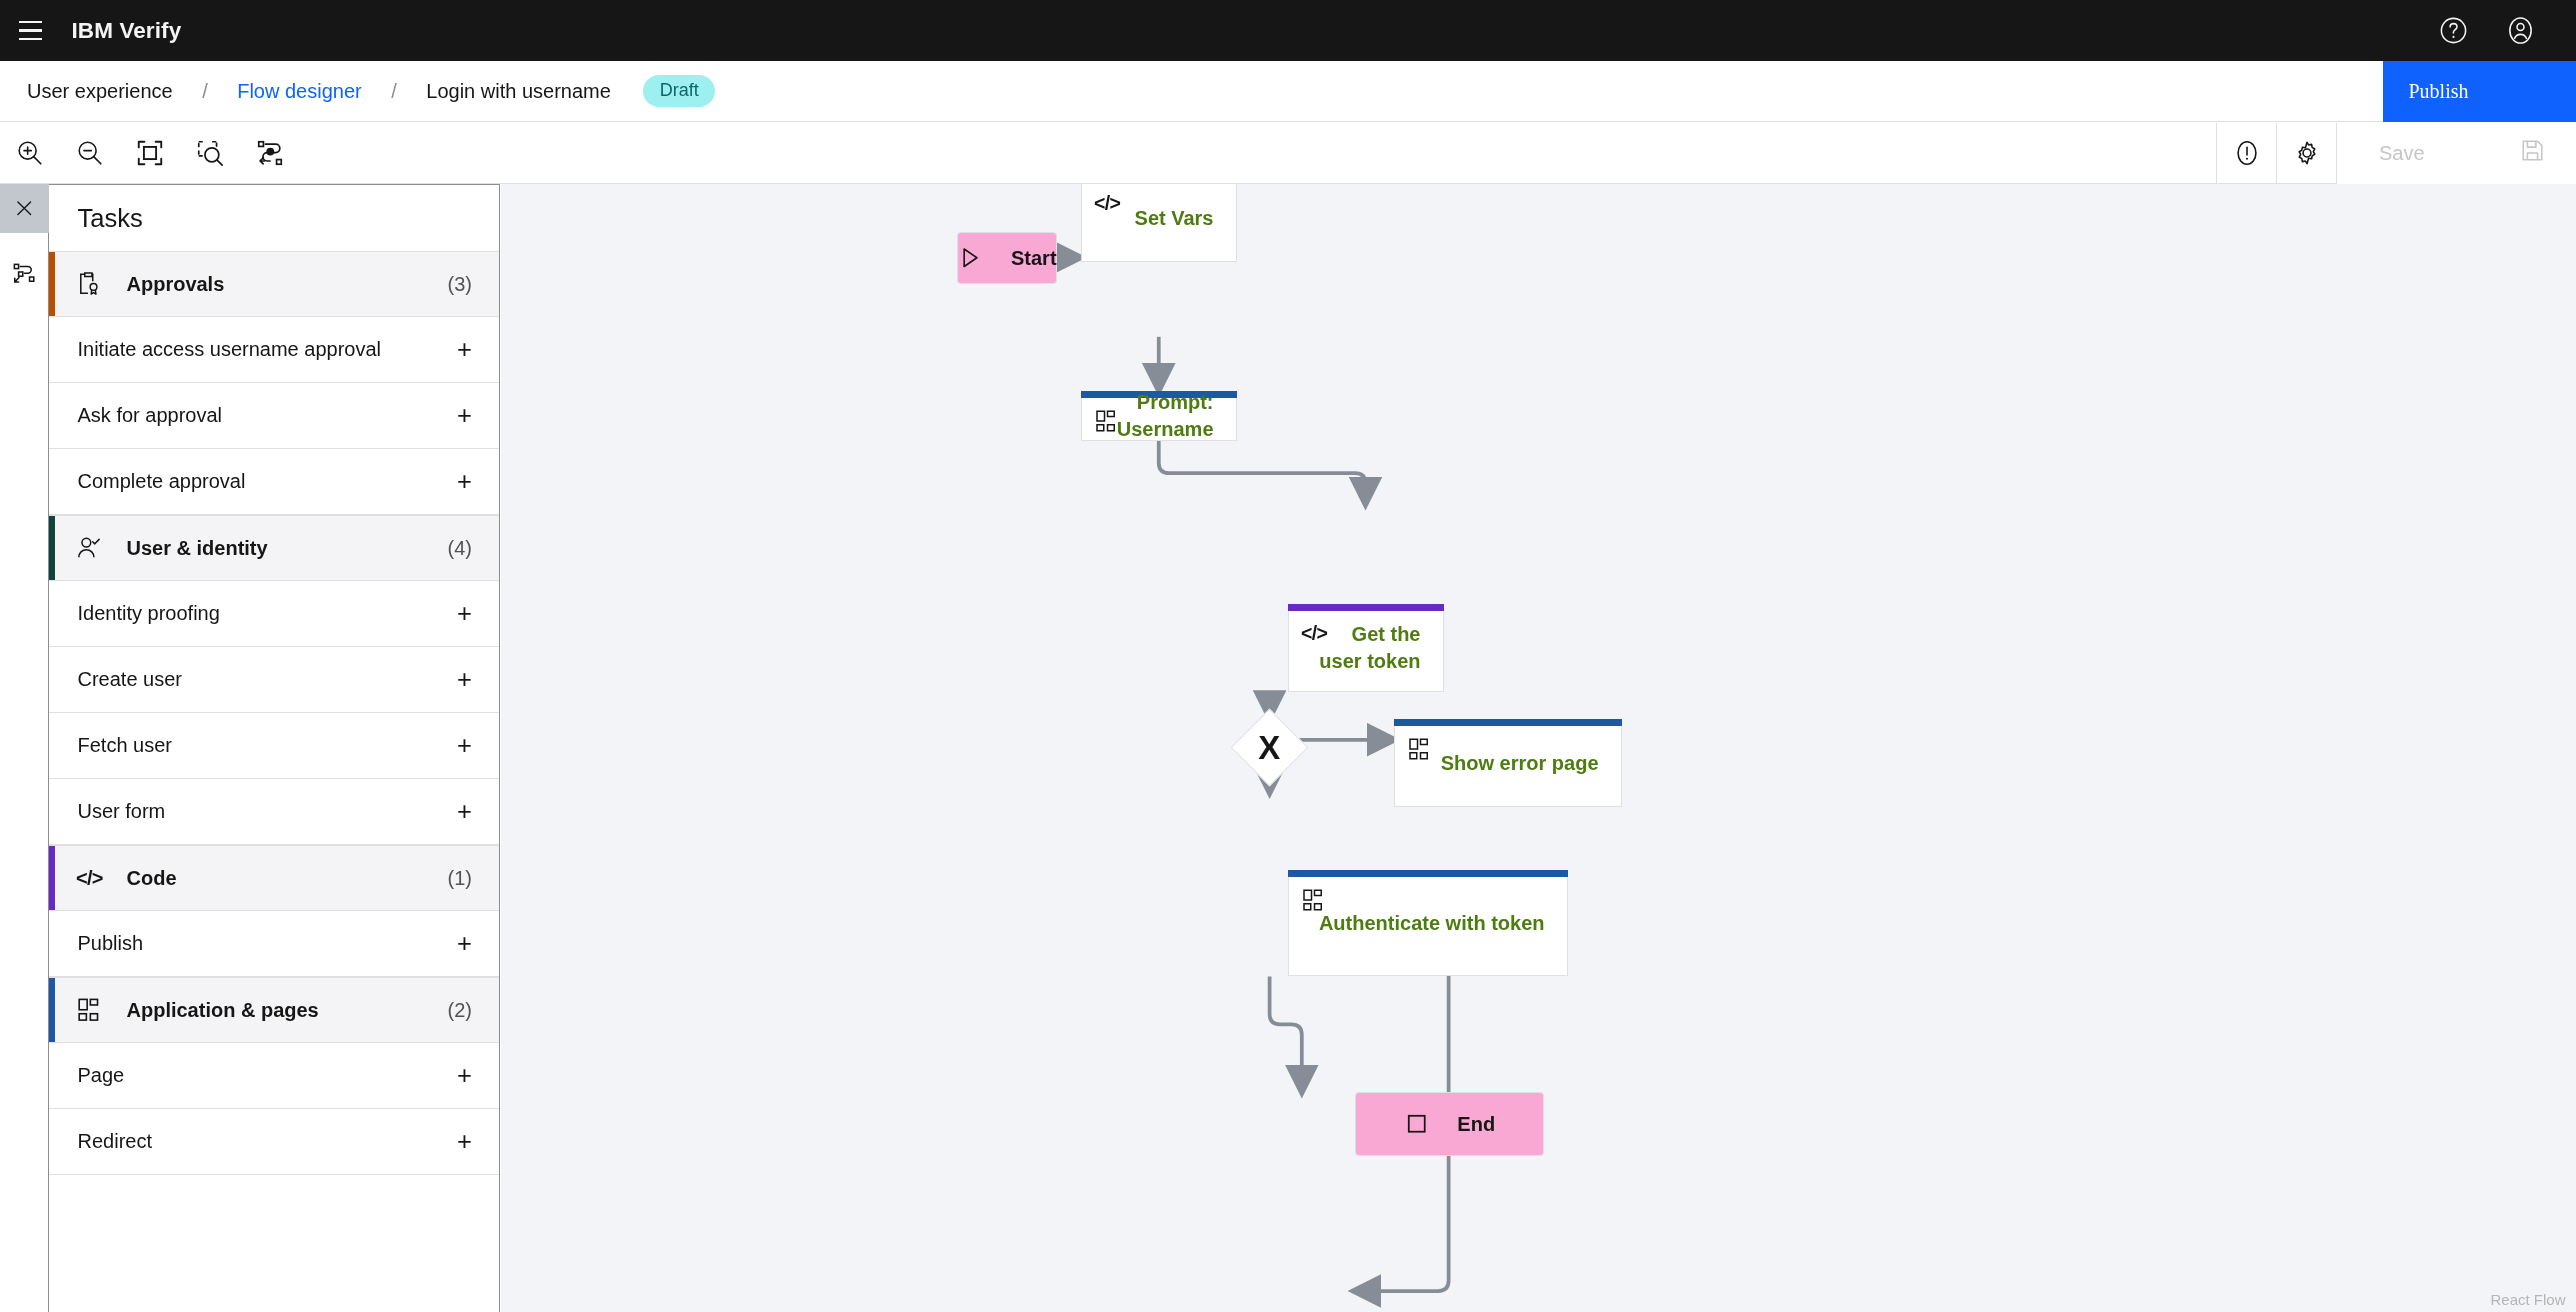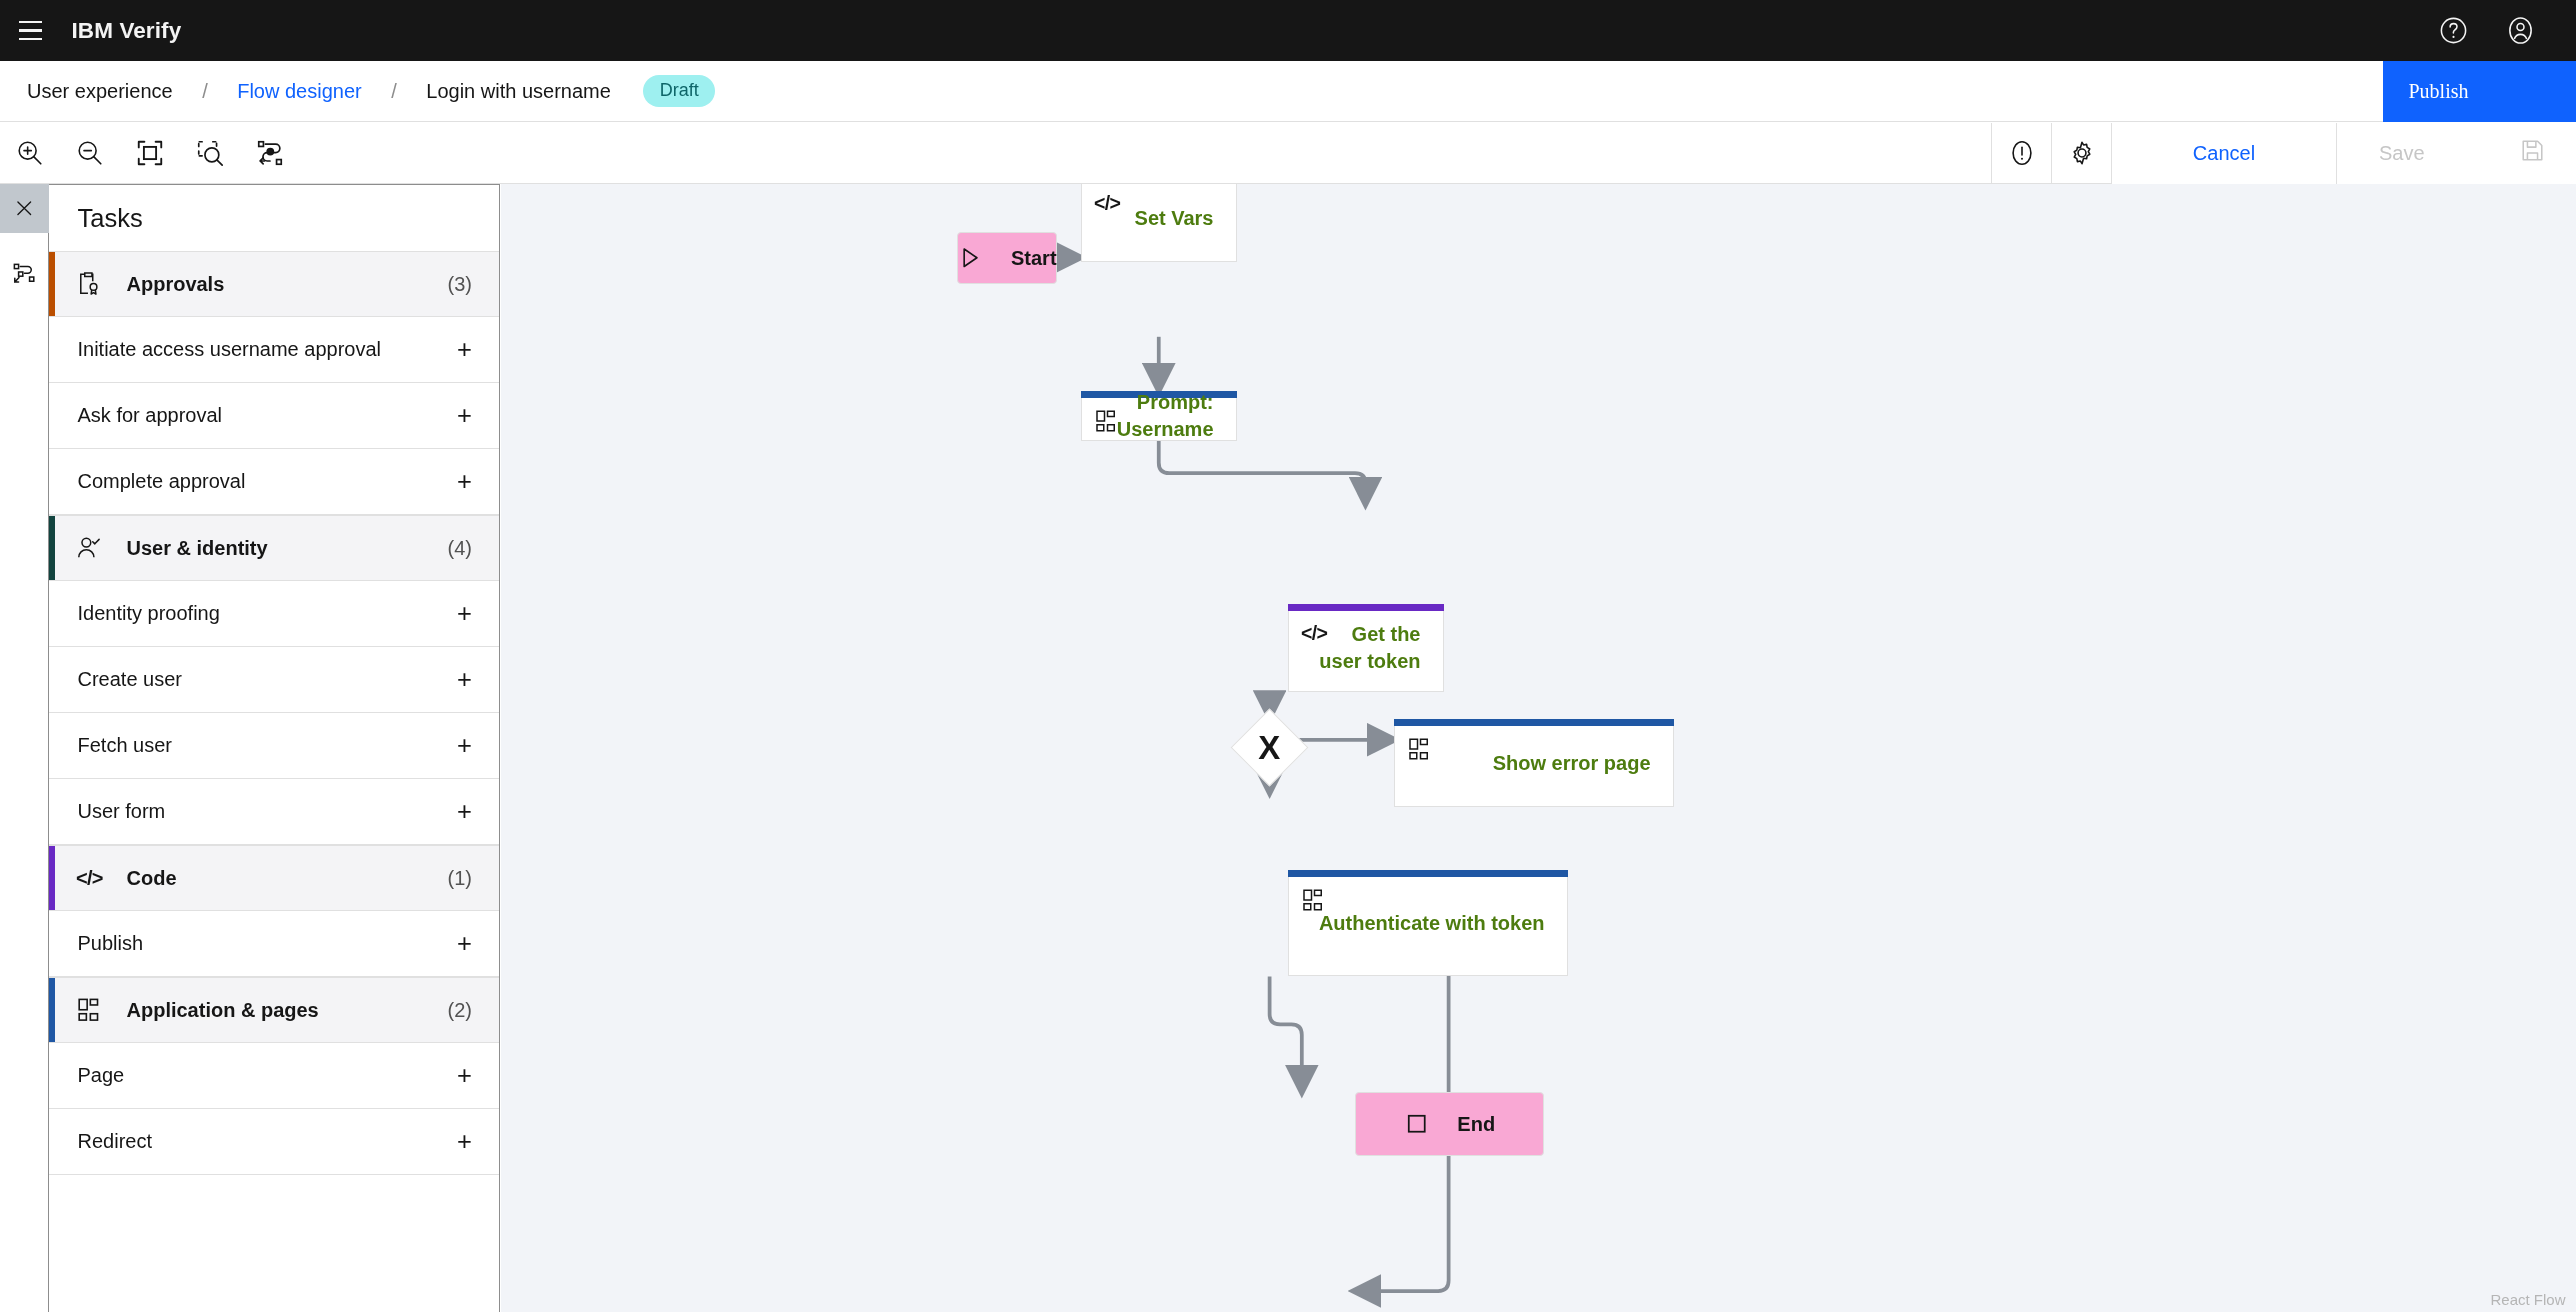--- a/index.html
+++ b/index.html
@@ -247,21 +247,20 @@
         <path d="M16 9.8v8.4" stroke-linecap="round"></path>
         <circle cx="16" cy="22.2" r="1.1" fill="#161616" stroke="none"></circle>
       </svg>
     </button>
     <button class="tbtn tb-divided">
       <svg viewBox="0 0 32 32" fill="none" stroke="#161616" stroke-width="1.7">
         <circle cx="16" cy="16" r="4.2"></circle>
         <path d="M16 4.6l1.7 2.8 3.2-.6.6 3.2 2.8 1.7-1.6 2.8 1.6 2.8-2.8 1.7-.6 3.2-3.2-.6L16 27.4l-1.7-2.8-3.2.6-.6-3.2-2.8-1.7 1.6-2.8-1.6-2.8 2.8-1.7.6-3.2 3.2.6z" stroke-linejoin="round"></path>
       </svg>
     </button>
-    <button class="cancel-btn">Cancel</button>
     <button class="save-btn">
       <span>Save</span>
       <span>
         <svg viewBox="0 0 32 32" fill="none" stroke="#c6c6c6" stroke-width="1.8">
           <path d="M5 5h17l5 5v17H5z" stroke-linejoin="round"></path>
           <path d="M10 5v7h10V5M10 27v-8h12v8" stroke-linejoin="round"></path>
         </svg>
       </span>
     </button>
   </div>
@@ -438,21 +437,21 @@
     <div class="node" style="left:787px; top:420px; width:156px; height:88px;">
       <div class="topbar" style="background:#6929c4;"></div>
       <div class="nicon"><span class="ncode">&lt;/&gt;</span></div>
       <div class="nlabel">Get the user token</div>
     </div>
 
     <div class="diamond" style="left:741px; top:536px;">
       <span>X</span>
     </div>
 
-    <div class="node" style="left:893px; top:535px; width:280px; height:88px;">
+    <div class="node" style="left:893px; top:535px; width:228px; height:88px;">
       <div class="topbar" style="background:#1f57a4;"></div>
       <div class="nicon">
         <svg viewBox="0 0 32 32" fill="none" stroke="#161616" stroke-width="2">
           <rect x="4" y="3" width="10" height="13"></rect>
             <rect x="18" y="3" width="9" height="7"></rect>
           <rect x="4" y="21" width="9" height="8"></rect>
             <rect x="18" y="21" width="9" height="8"></rect>
         </svg>
       </div>
       <div class="nlabel">Show error page</div>

